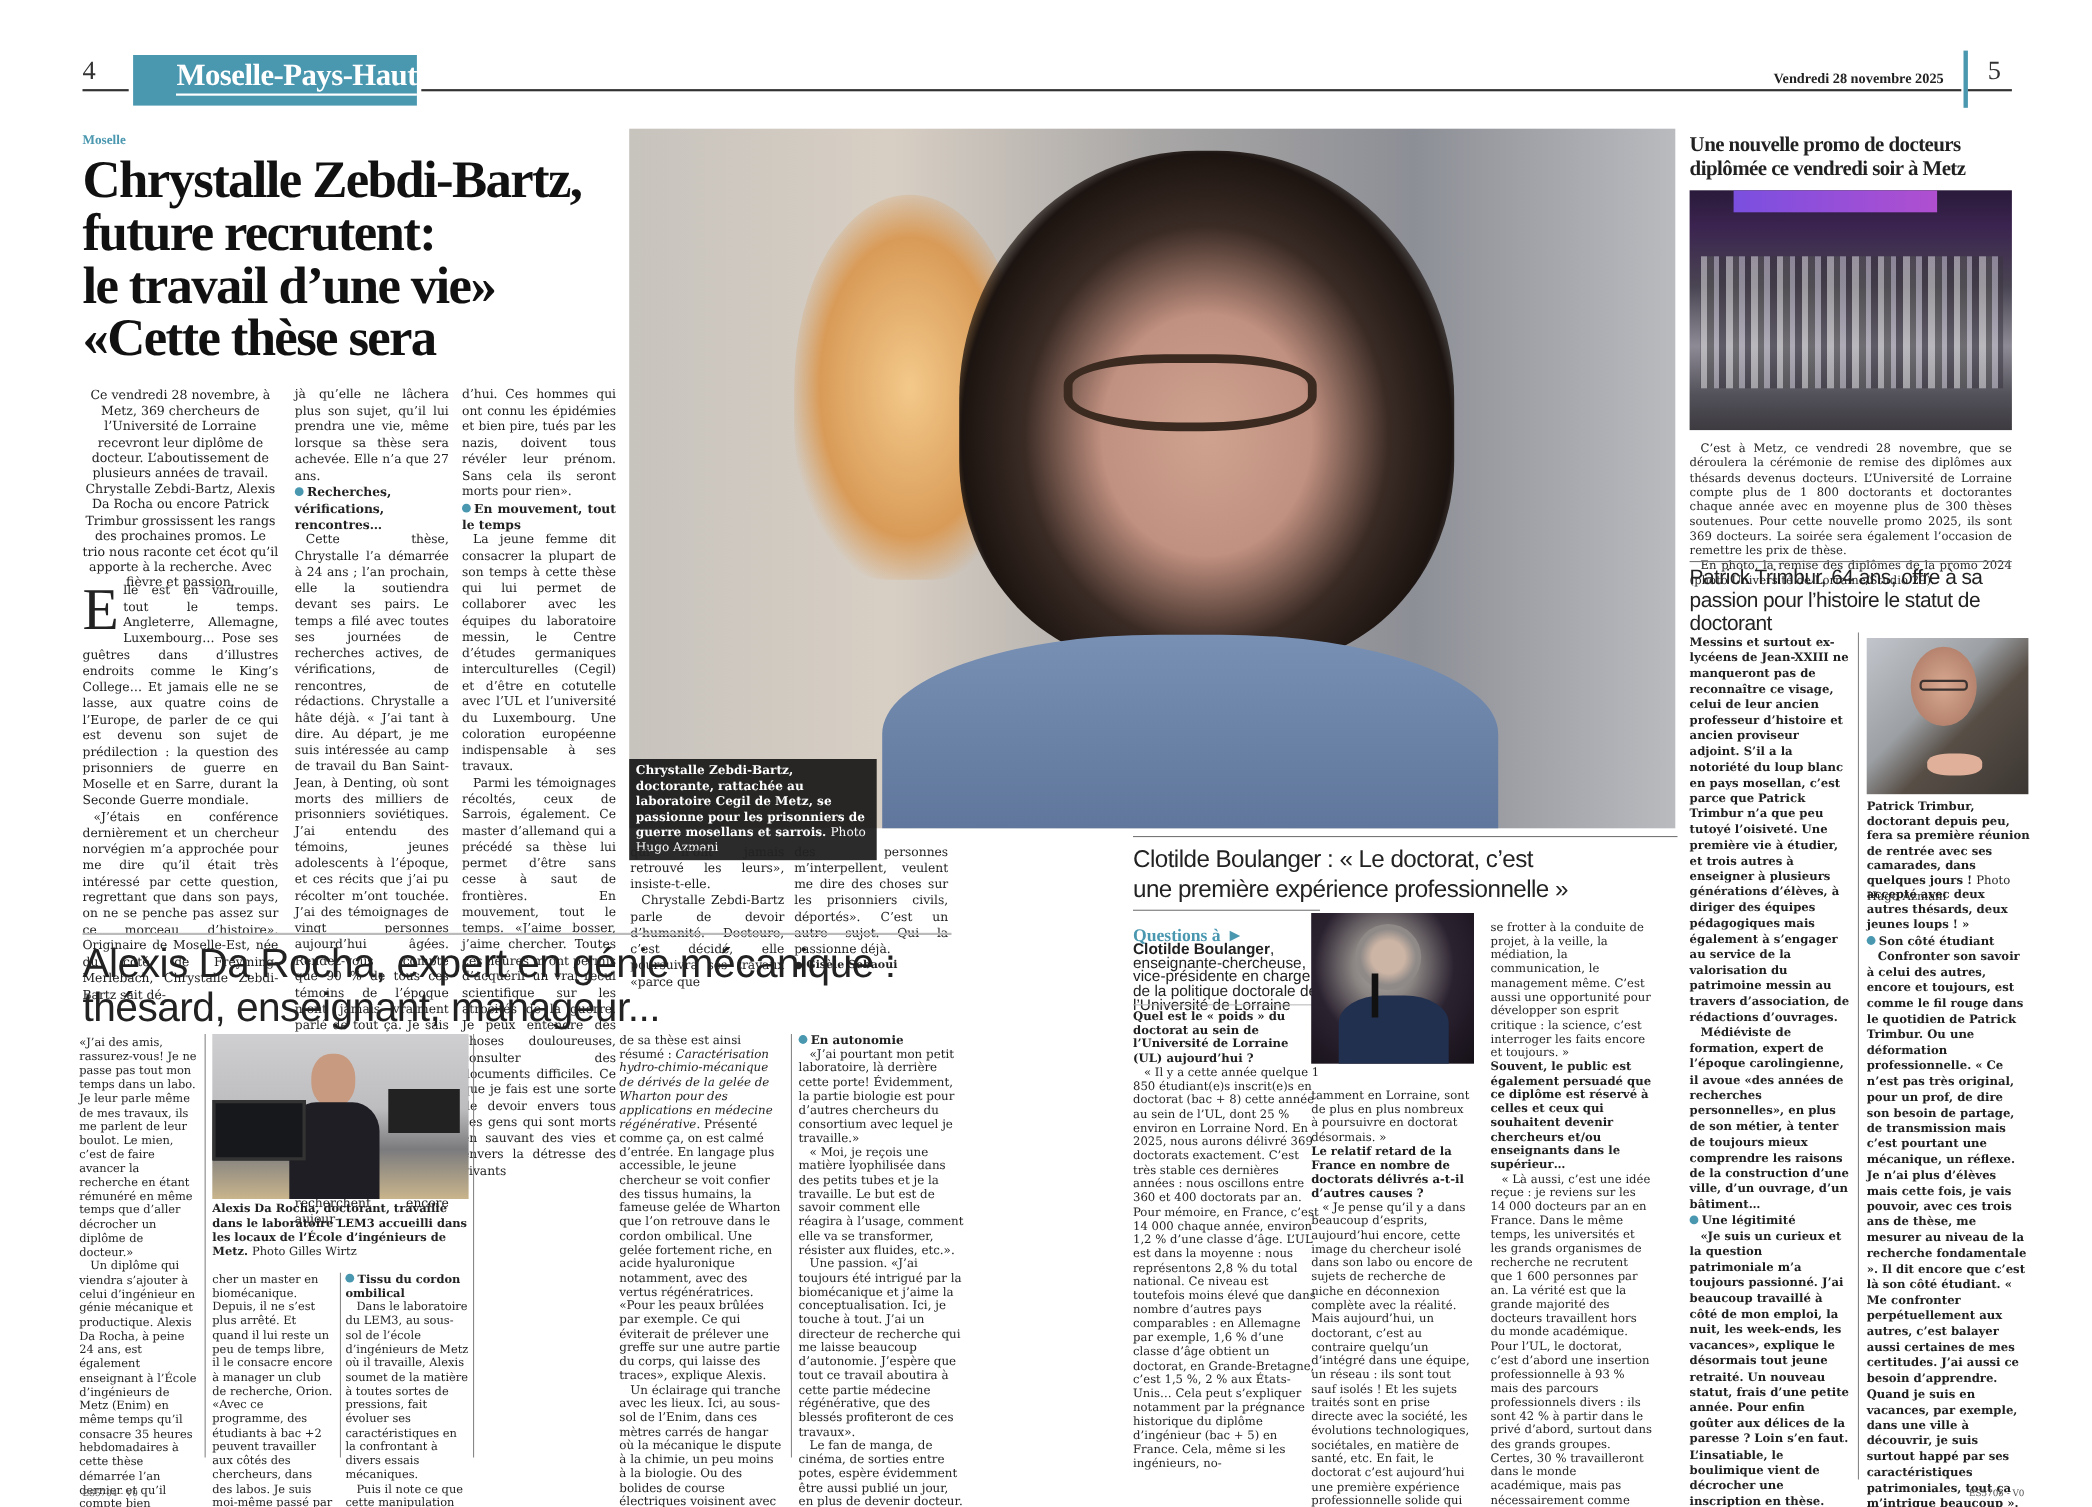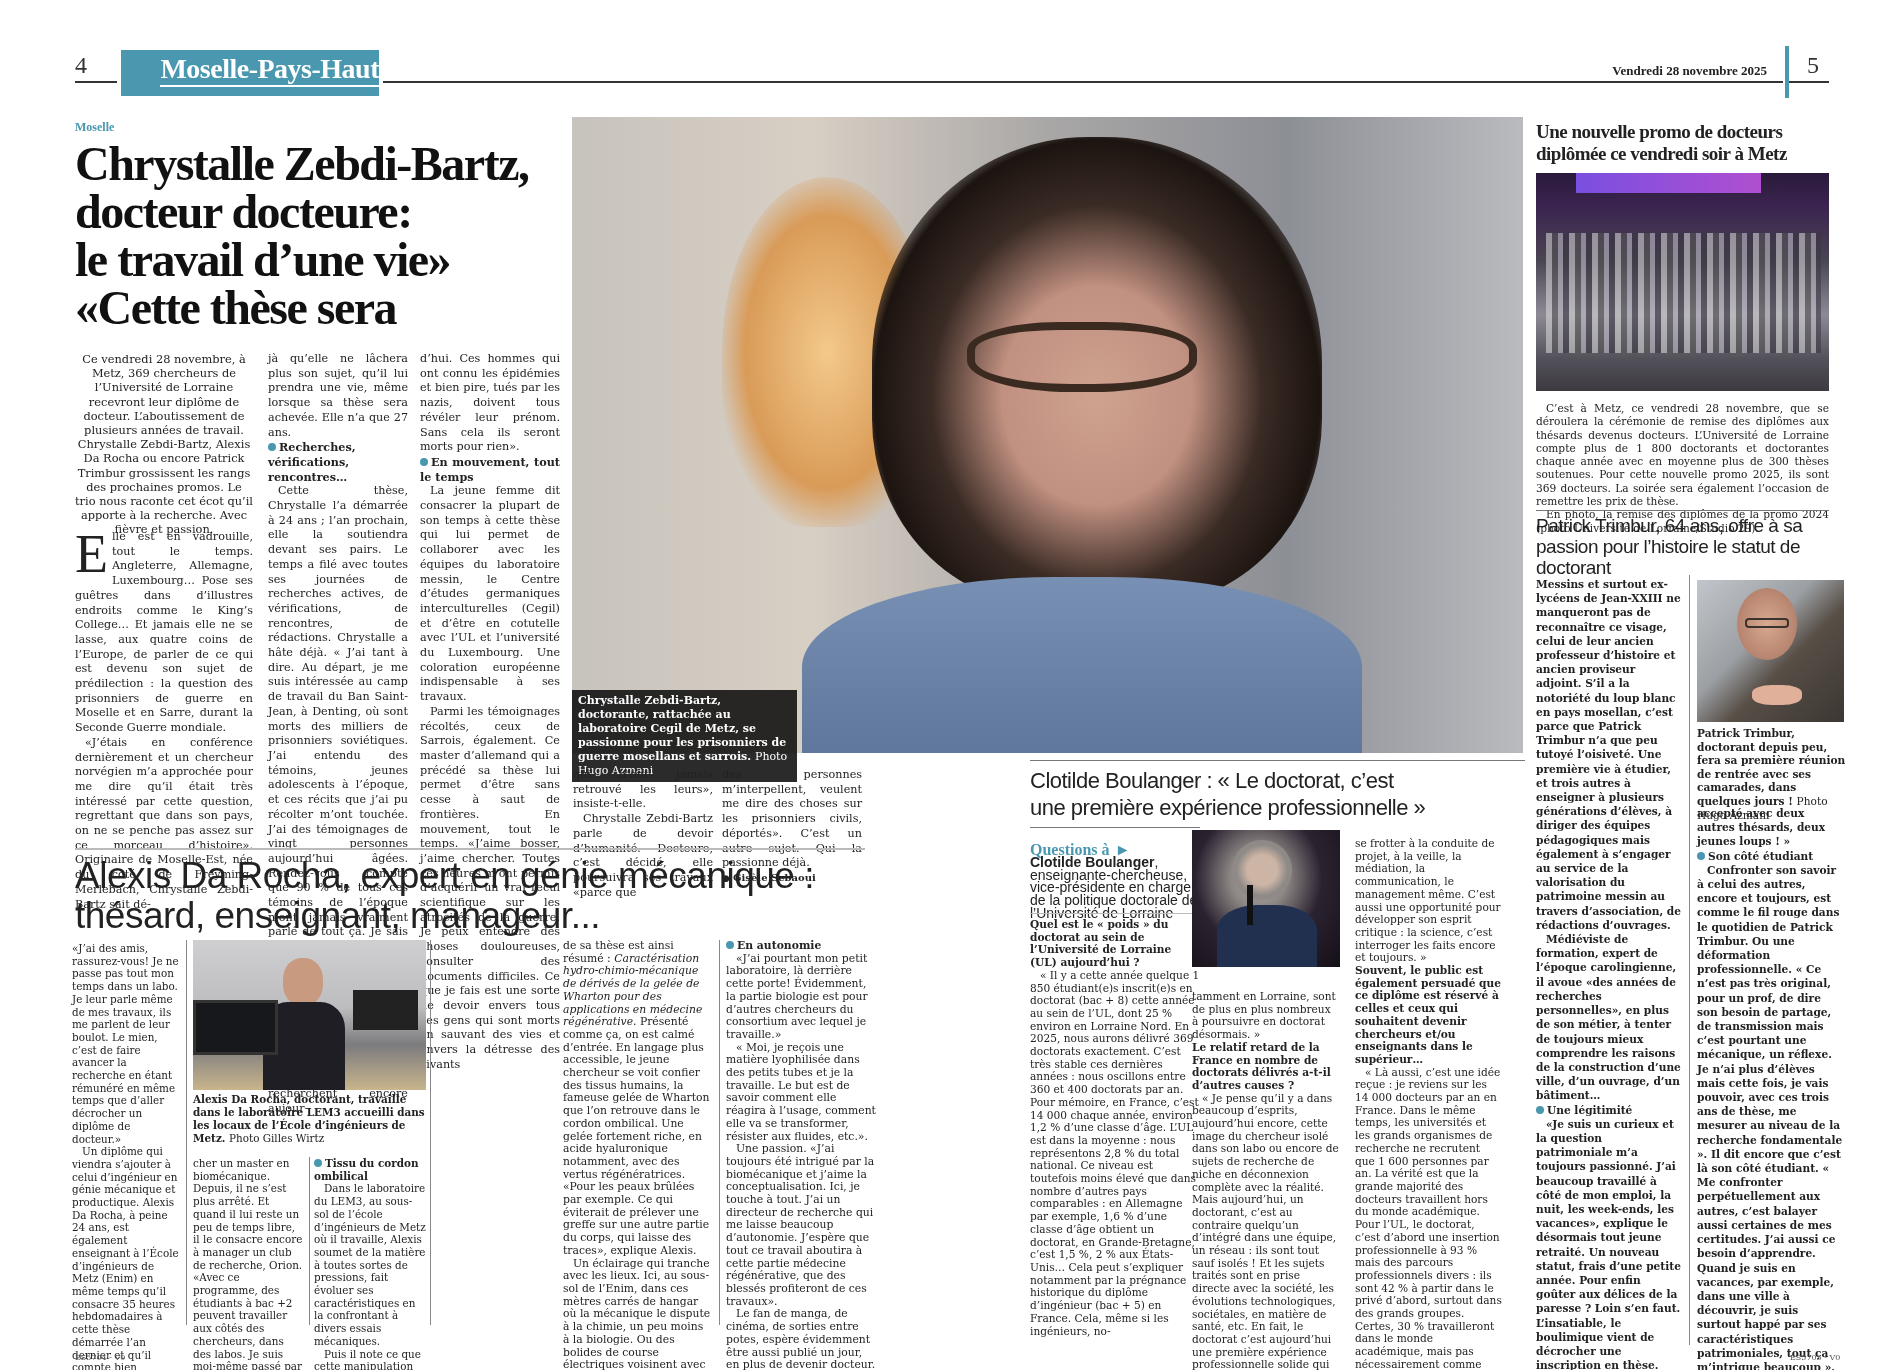--- a/index.html
+++ b/index.html
@@ -42,21 +42,21 @@
 <div class="rubric"><span>Moselle-Pays-Haut</span></div>
 <div class="hdr-line" style="left:383px;top:81px;width:1400px"></div>
 <div class="date">Vendredi 28 novembre 2025</div>
 <div class="vbar"></div>
 <div class="hdr-line" style="left:1789px;top:81px;width:40px"></div>
 <div class="pagenum" style="left:1807px;top:52px">5</div>
 
 <div class="kicker">Moselle</div>
 <div class="h1">
   <div>Chrystalle Zebdi-Bartz,</div>
-  <div>docteur docteure:</div>
+  <div>future recrutent:</div>
   <div>le travail d’une vie»</div>
   <div>«Cette thèse sera</div>
 </div>
 
 <div class="col lead" style="left:75px;top:352px;width:178px;font-size:11.4px;line-height:14.2px">Ce vendredi 28 novembre, à Metz, 369 chercheurs de l’Université de Lorraine recevront leur diplôme de docteur. L’aboutissement de plusieurs années de travail. Chrystalle Zebdi-Bartz, Alexis Da Rocha ou encore Patrick Trimbur grossissent les rangs des prochaines promos. Le trio nous raconte cet écot qu’il apporte à la recherche. Avec fièvre et passion.</div>
 
 <div class="col" style="left:75px;top:530px;width:178px">
   <p class="noind"><span class="drop">E</span><span>lle est en vadrouille, tout le temps. Angleterre, Allemagne, Luxembourg… Pose ses guêtres dans d’illustres endroits comme le King’s College… Et jamais elle ne se lasse, aux quatre coins de l’Europe, de parler de ce qui est devenu son sujet de prédilection : la question des prisonniers de guerre en Moselle et en Sarre, durant la Seconde Guerre mondiale.</span></p>
   <p>«J’étais en conférence dernièrement et un chercheur norvégien m’a approchée pour me dire qu’il était très intéressé par cette question, regrettant que dans son pays, on ne se penche pas assez sur ce morceau d’histoire». Originaire de Moselle-Est, née du côté de Freyming-Merlebach, Chrystalle Zebdi-Bartz sait dé-</p>
 </div>

